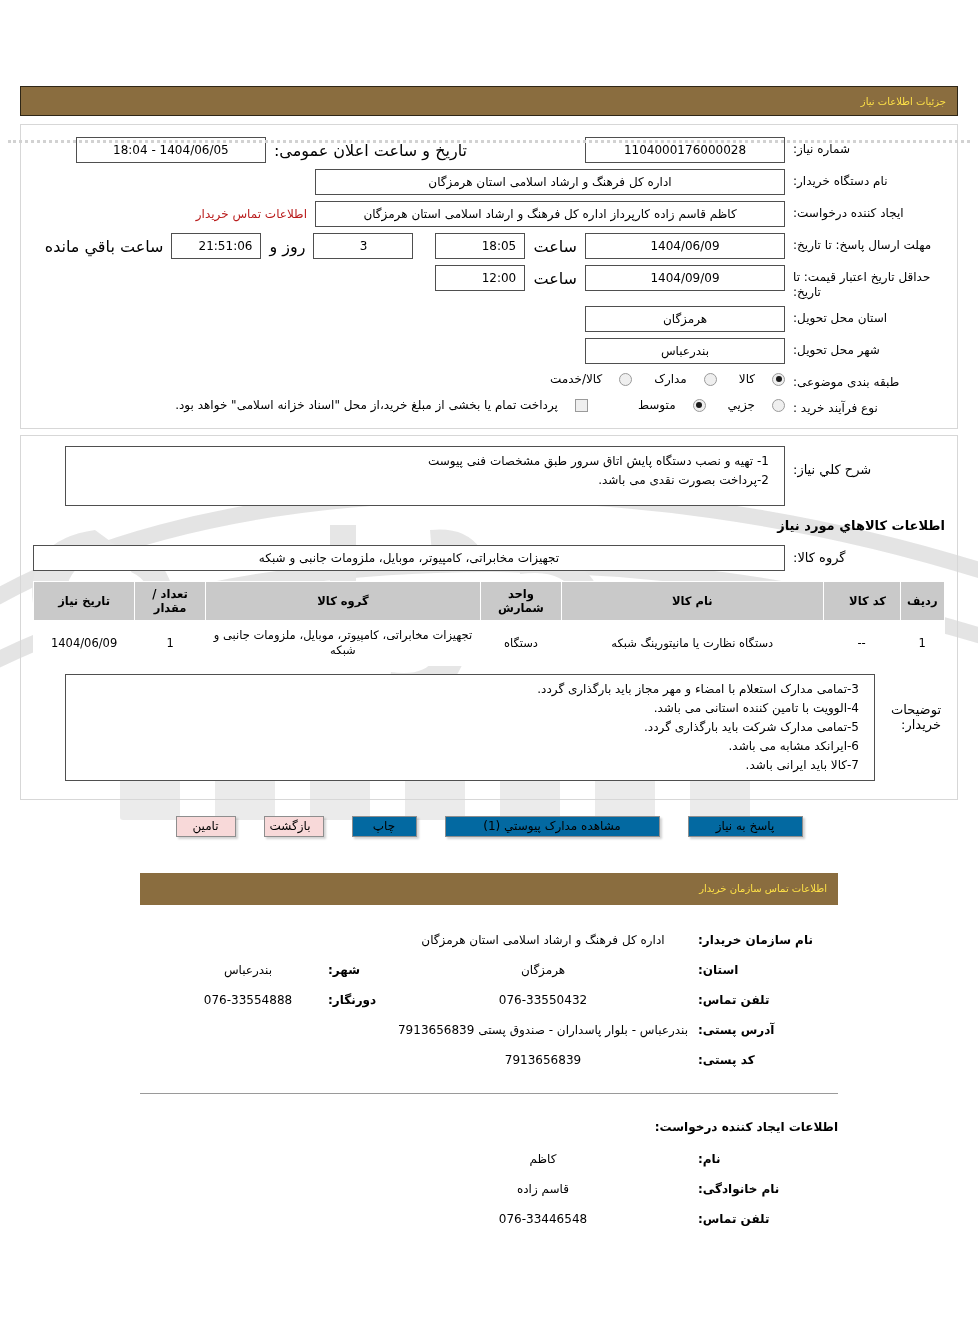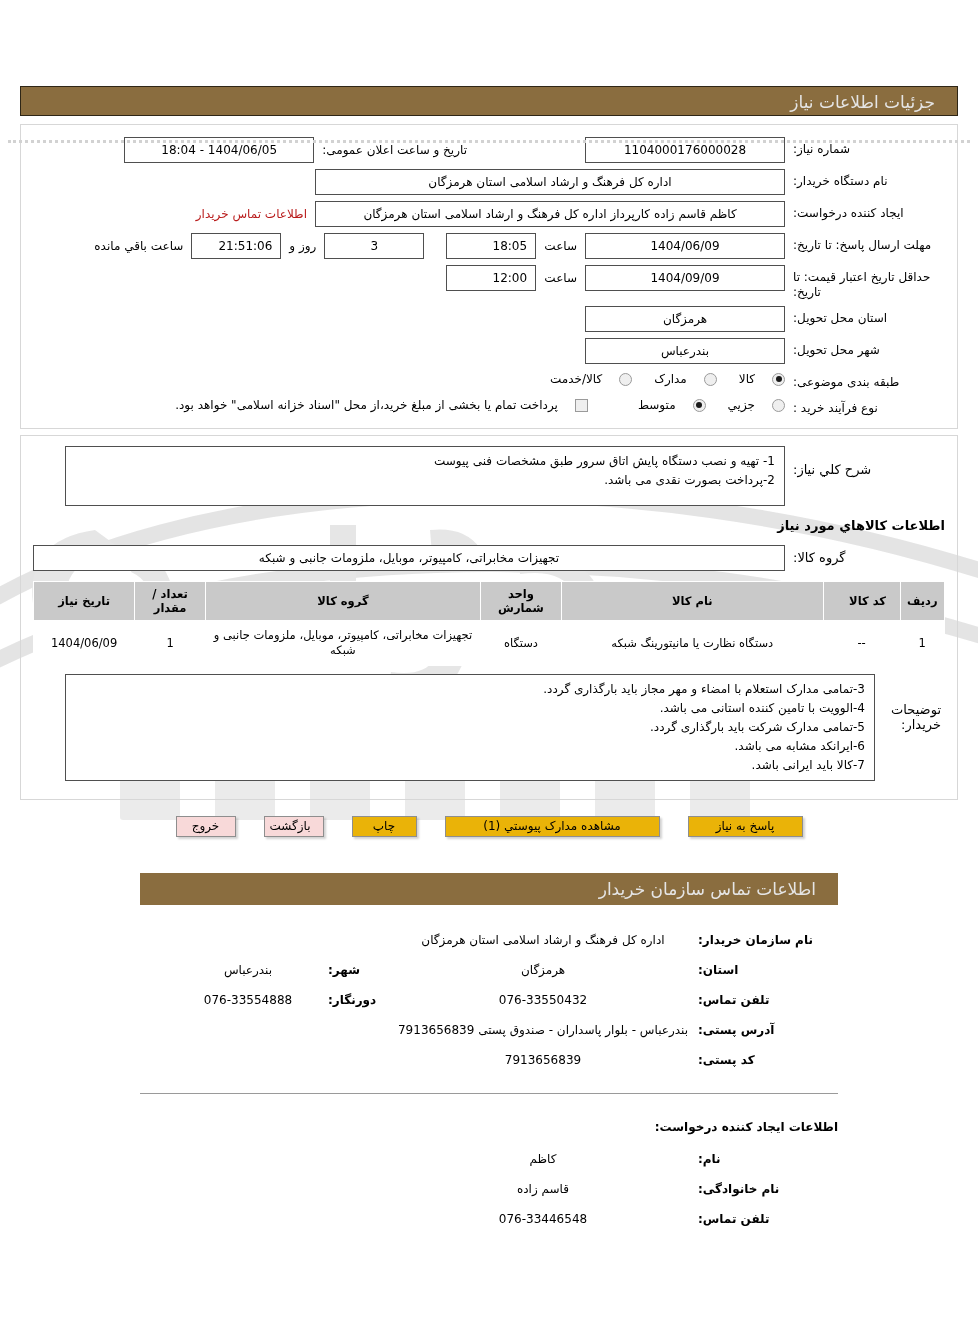--- a/index.html
+++ b/index.html
@@ -36,26 +36,26 @@
     position: absolute;
     top: 54px; left: 8px; right: 8px;
     height: 3px;
     border-top: 3px dotted #d2d2d2;
     z-index: 3;
   }
 
   
   .bar {
     background: #8a6d3f;
-    color: #e5e5e5;
+    color: #fde047;
     border: 1px solid #2e2616;
     height: 30px;
     line-height: 30px;
-    padding: 0 22px;
-    font-size: 17px;
+    padding: 0 11px;
+    font-size: 10px;
     box-sizing: border-box;
   }
   .bar.contact-bar {
     border: none;
     background: #8a6d3f;
     height: 32px;
     line-height: 32px;
   }
 
   
@@ -94,21 +94,21 @@
     text-align: center;
     overflow: hidden;
     white-space: nowrap;
   }
   .ibox.w200 { width: 200px; }
   .ibox.w190 { width: 190px; }
   .ibox.w470 { width: 470px; }
   .ibox.w90  { width: 90px; padding-left: 45px; }
   .ibox.w100 { width: 100px; }
 
-  .inline-lbl { font-size: 12px; white-space: nowrap; }
+  .inline-lbl { font-size: 16px; white-space: nowrap; }
   .link {
     color: #b91c1c;
     font-size: 12px;
     white-space: nowrap;
     cursor: pointer;
   }
 
   
   .radio {
     display: inline-block;
@@ -135,21 +135,21 @@
     background: #efefef;
     vertical-align: -2px;
     box-sizing: border-box;
   }
   .opt { display: inline-flex; align-items: center; gap: 17px; font-size: 12px; }
 
   
   .tbox {
     border: 1px solid #4f4f4f;
     background: #ffffff;
-    padding: 5px 9px;
+    padding: 5px 15px;
     font-size: 12px;
     line-height: 19px;
     box-sizing: border-box;
     text-align: right;
     margin-left: 32px;
   }
 
   .strong-lbl { font-weight: normal; font-size: 13px; }
 
   
@@ -188,21 +188,21 @@
     font-size: 12px;
     height: 21px;
     line-height: 19px;
     padding: 0 12px;
     text-align: center;
     cursor: pointer;
     box-sizing: border-box;
     box-shadow: 2px 2px 2px rgba(0,0,0,0.18);
     white-space: nowrap;
   }
-  .btn.green { background: #eab308; }
+  .btn.green { background: #0369a1; }
   .btn.pink  { background: #f8d9d9; }
   .btn.w115 { width: 115px; }
   .btn.w215 { width: 215px; }
   .btn.w65  { width: 65px; }
   .btn.w60  { width: 60px; }
 
   
   .ci-row {
     display: flex;
     align-items: baseline;
@@ -433,21 +433,21 @@
       </div>
 
     </div>
   </div>
 
   <div class="btnrow">
     <div class="btn green w115">پاسخ به نیاز</div>
     <div class="btn green w215">مشاهده مدارک پیوستي (1)</div>
     <div class="btn green w65">چاپ</div>
     <div class="btn pink w60">بازگشت</div>
-    <div class="btn pink w60">خروج</div>
+    <div class="btn pink w60">تامین</div>
   </div>
 
   <div style="padding:0 140px; margin-top:36px;">
     <div class="bar contact-bar">
       <span>اطلاعات تماس سازمان خریدار</span>
     </div>
   </div>
 
   <div style="padding:0 140px; margin-top:28px;">
 

